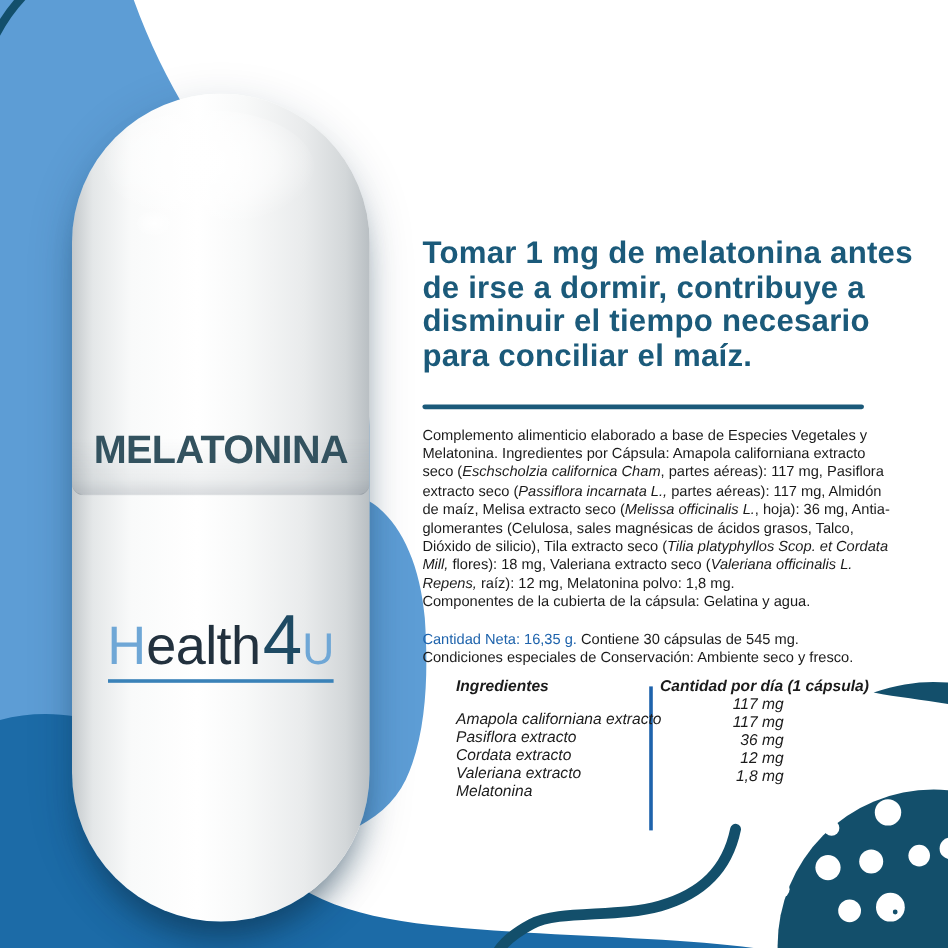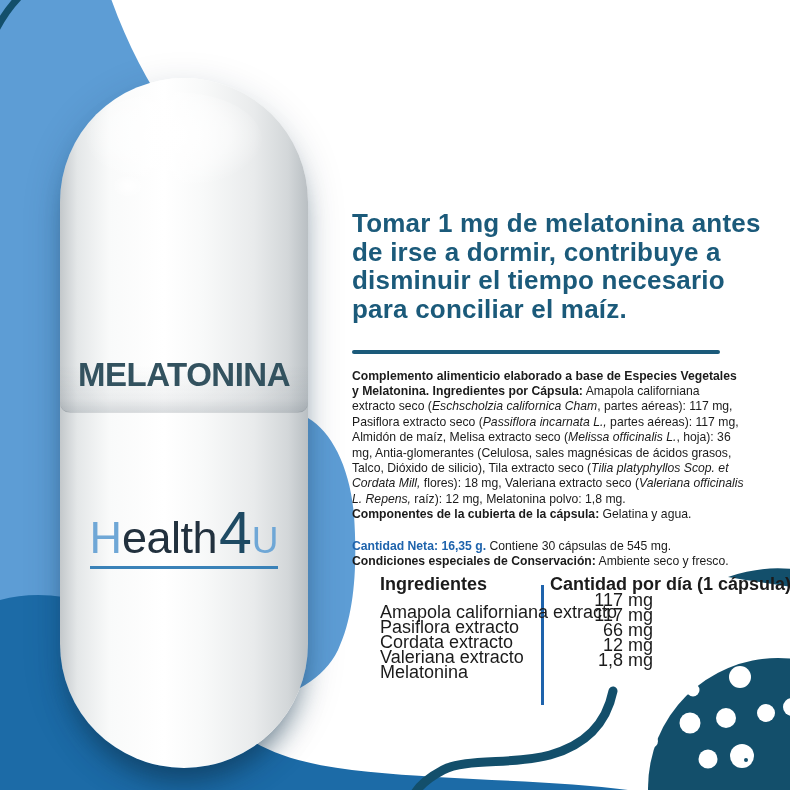--- a/index.html
+++ b/index.html
@@ -42,31 +42,31 @@
   .brand{position:absolute;left:0;top:426px;width:248px;text-align:center;}
   .brand-row{display:inline-flex;align-items:baseline;line-height:1;}
   .brand .lt{color:#6FA7D6;font-size:45px;font-weight:400;}
   .brand .dk{color:#22313E;font-size:45px;font-weight:400;letter-spacing:-0.5px;}
   .brand .four{color:#1E4A63;font-size:59px;font-weight:400;margin-left:2px;}
   .brand .yu{color:#6FA7D6;font-size:37px;font-weight:400;}
   .brand-underline{margin:3px auto 0 auto;width:188px;height:2.5px;background:#3A82B8;}
 
   
   .col{position:absolute;left:352px;top:196px;width:402px;z-index:3;color:#1b1b1b;}
-  .headline{color:#1B5A7A;font-size:26px;line-height:28.5px;font-weight:600;letter-spacing:0.2px;margin-top:13px;}
+  .headline{color:#1B5A7A;font-size:26px;line-height:28.5px;font-weight:600;letter-spacing:0.2px;}
   .headline div{white-space:nowrap;}
   .divider{margin-top:27px;width:368px;height:3.5px;background:#1B5A7A;border-radius:2px;}
   .info{margin-top:15px;width:392px;font-size:12.2px;line-height:15.4px;}
   .info p{margin:0;}
   .info p.gap{margin-top:16px;}
-  .b{font-weight:700;}
+  .b{font-weight:400;}
   .i{font-style:italic;}
 
   
-  .tbl{position:relative;margin:8px 0 0 16px;width:345px;font-size:18px;}
+  .tbl{position:relative;margin:8px 0 0 16px;width:345px;font-size:13px;font-style:italic;}
   .tbl-head{position:relative;height:16px;line-height:15px;}
   .tbl-head .h-left{position:absolute;left:12px;top:0;font-weight:700;white-space:nowrap;}
   .tbl-head .h-right{position:absolute;left:182px;top:0;font-weight:700;white-space:nowrap;}
   .v-line{position:absolute;left:173px;top:8px;width:2.5px;height:120px;background:#1E63AC;}
   .row{position:relative;height:14.8px;line-height:14.8px;}
   .row .nm{position:absolute;left:12px;top:12px;white-space:nowrap;}
   .row .val{position:absolute;left:150px;top:0;width:135px;text-align:right;white-space:nowrap;}
 </style>
 </head>
 <body>
@@ -148,21 +148,21 @@
       <div class="row">
         <span class="nm">Amapola californiana extracto</span>
         <span class="val">117 mg</span>
       </div>
       <div class="row">
         <span class="nm">Pasiflora extracto</span>
         <span class="val">117 mg</span>
       </div>
       <div class="row">
         <span class="nm">Cordata extracto</span>
-        <span class="val">66 mg</span>
+        <span class="val">36 mg</span>
       </div>
       <div class="row">
         <span class="nm">Valeriana extracto</span>
         <span class="val">12 mg</span>
       </div>
       <div class="row">
         <span class="nm">Melatonina</span>
         <span class="val">1,8 mg</span>
       </div>
     </div>

